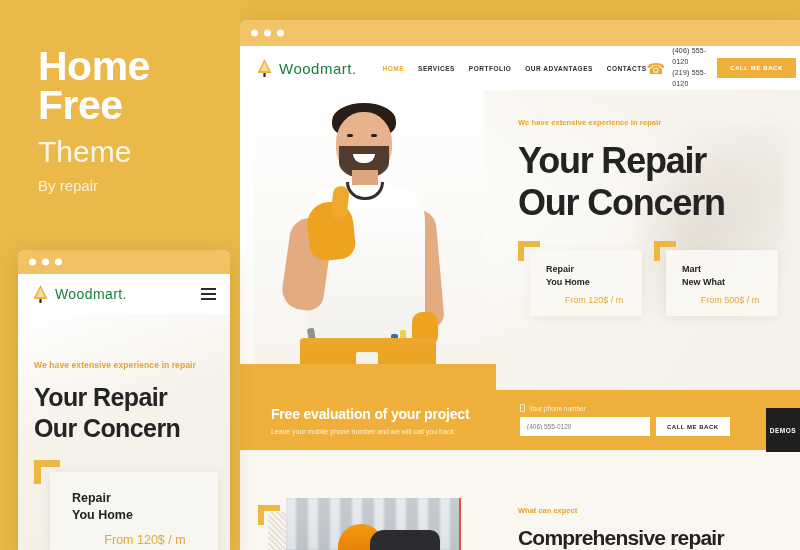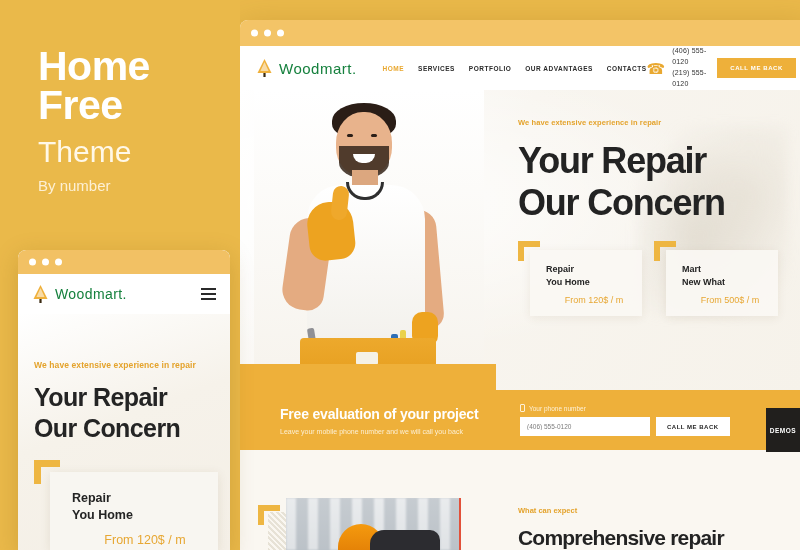--- a/index.html
+++ b/index.html
@@ -231,21 +231,21 @@
     padding:13px 0 0 16px;
   }
   .hcard .card-title { font-size:9px; line-height:1.4; }
   .hcard .card-price { margin-top:7px; font-size:9px; }
 
   
   #band {
     position:absolute; left:0; top:370px; width:570px; height:60px;
     background:#eeb03a; display:flex; align-items:center;
   }
-  #band-left { padding-left:40px; width:270px; }
+  #band-left { padding-left:31px; width:270px; }
   #band-title { font-size:14px; font-weight:bold; color:#ffffff; letter-spacing:-.2px; }
   #band-sub { margin-top:6px; font-size:7px; color:#fcefd3; }
   #band-right { display:flex; flex-direction:column; justify-content:center; padding-left:10px; }
   #band-label { display:flex; align-items:center; gap:4px; font-size:6.5px; color:#fdf0d6; margin-bottom:5px; }
   #band-label .ph-ico {
     width:5px; height:8px; border:1px solid #fdf0d6; border-radius:1px; display:inline-block;
   }
   #band-form { display:flex; align-items:center; gap:6px; }
   #phone-input {
     width:130px; height:19px; background:#ffffff; border:none; outline:none;
@@ -305,21 +305,21 @@
 </style>
 </head>
 <body>
 
 <div id="promo">
   <div id="promo-title">
     <span>Home</span>
     <span>Free</span>
   </div>
   <div id="promo-sub">Theme</div>
-  <div id="promo-by">By number</div>
+  <div id="promo-by">By repair</div>
 </div>
 
 <div id="window">
 
   <div id="win-chrome">
     <div class="dots">
       <i></i>
       <i></i>
       <i></i>
     </div>

